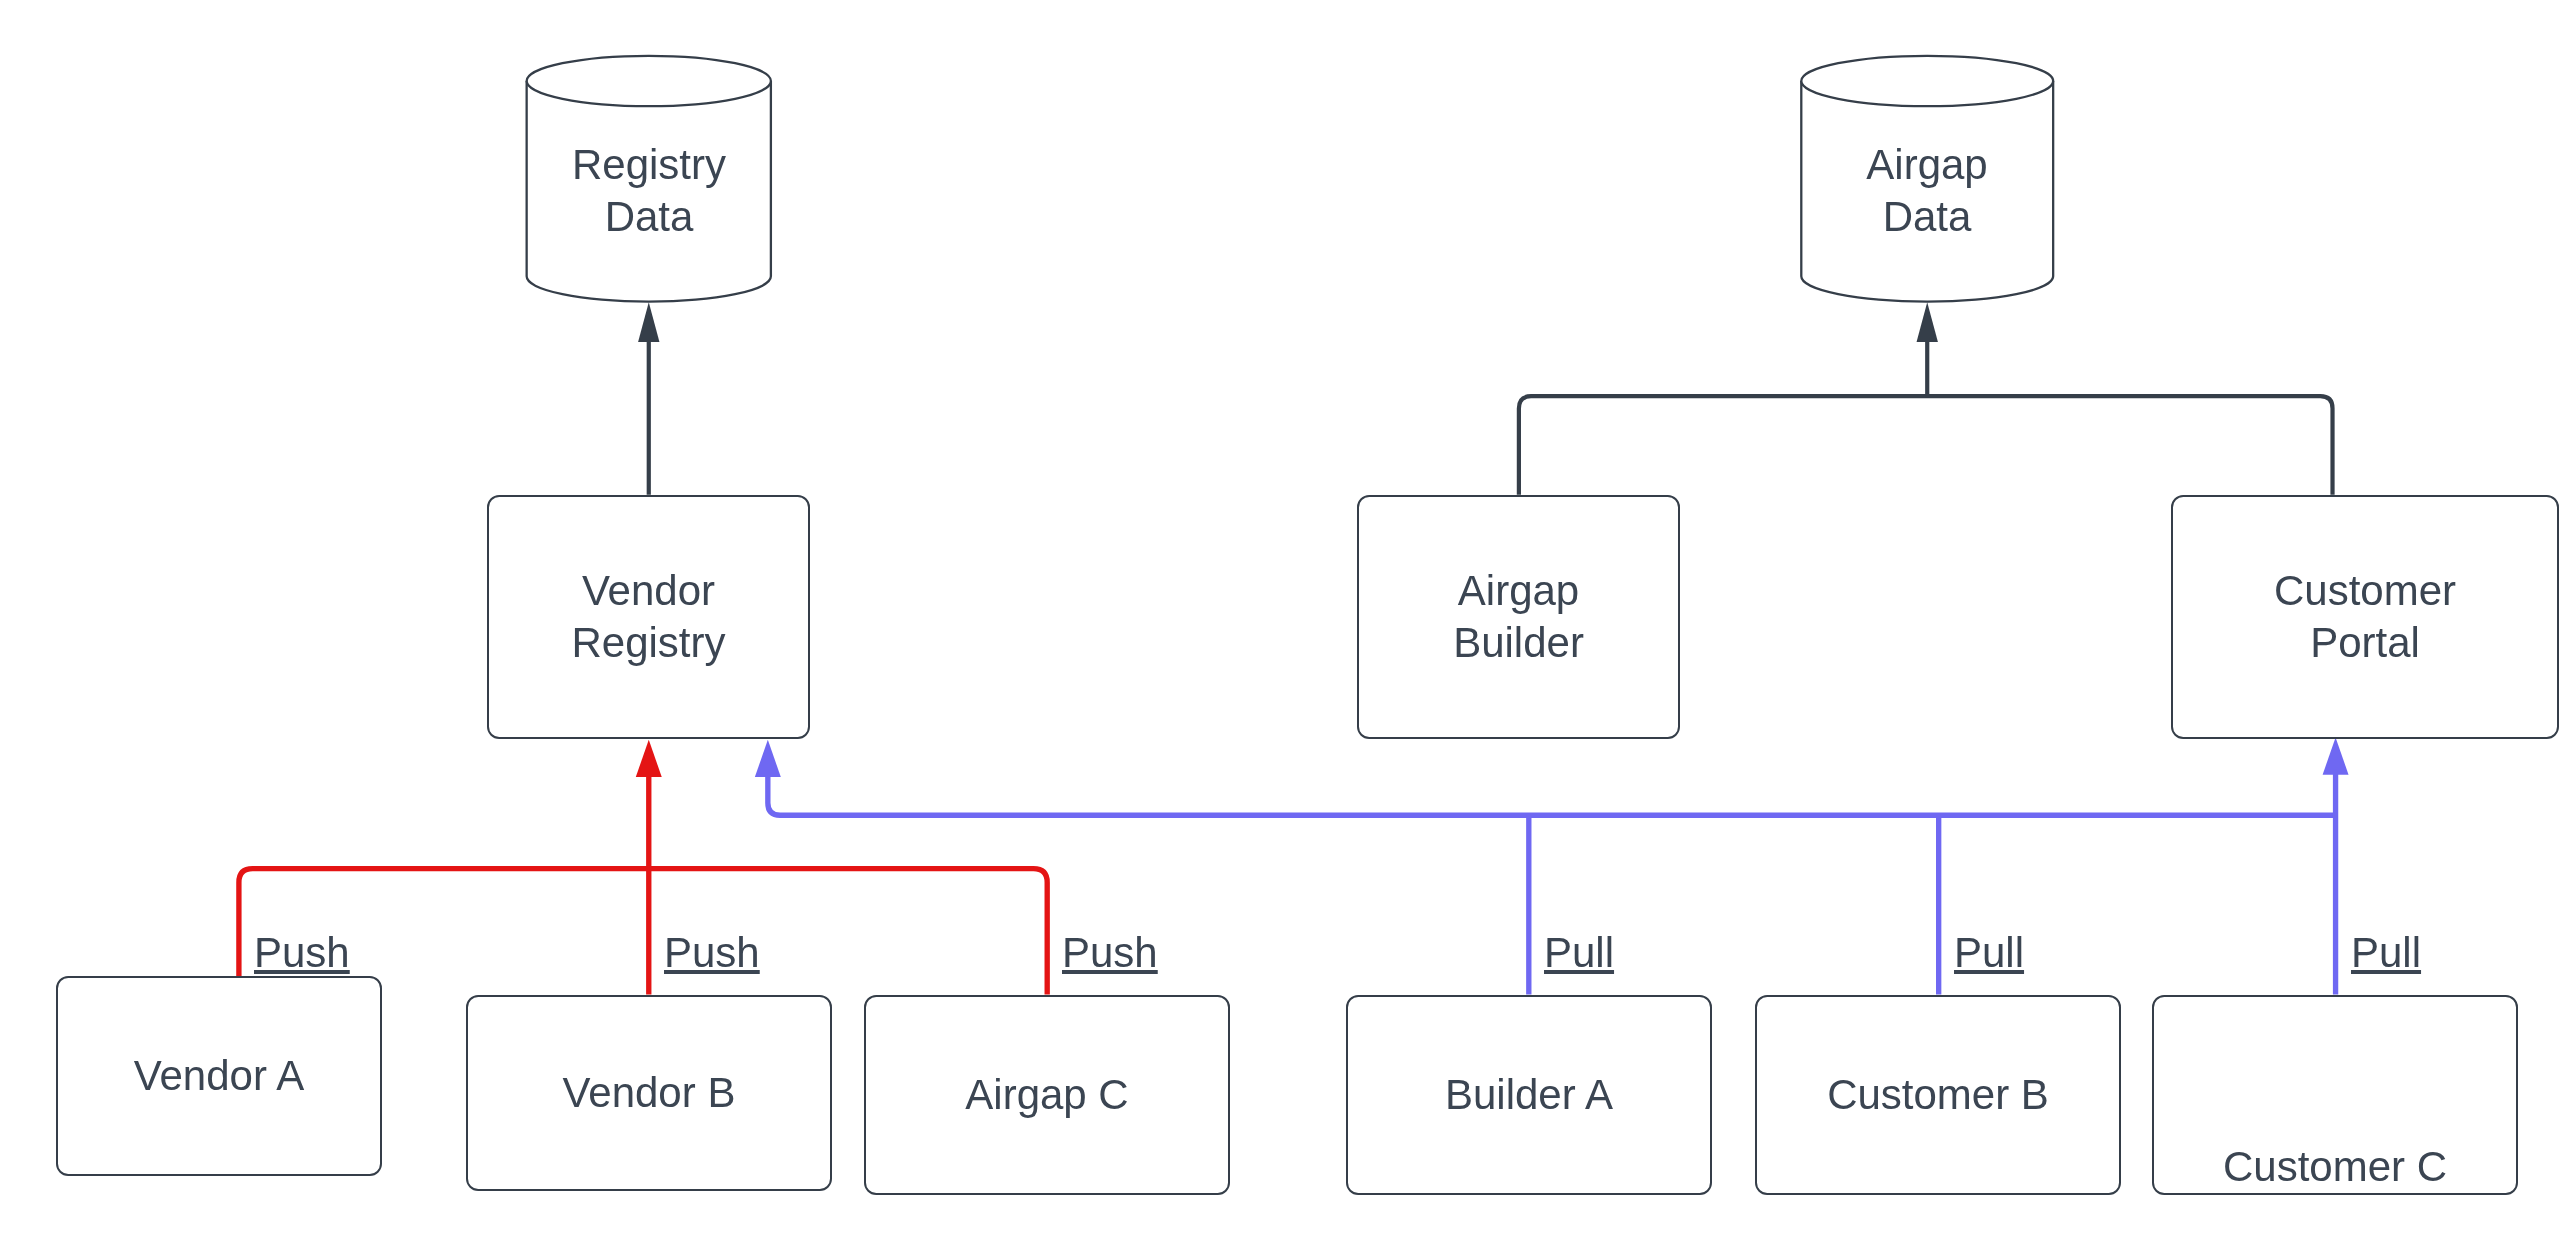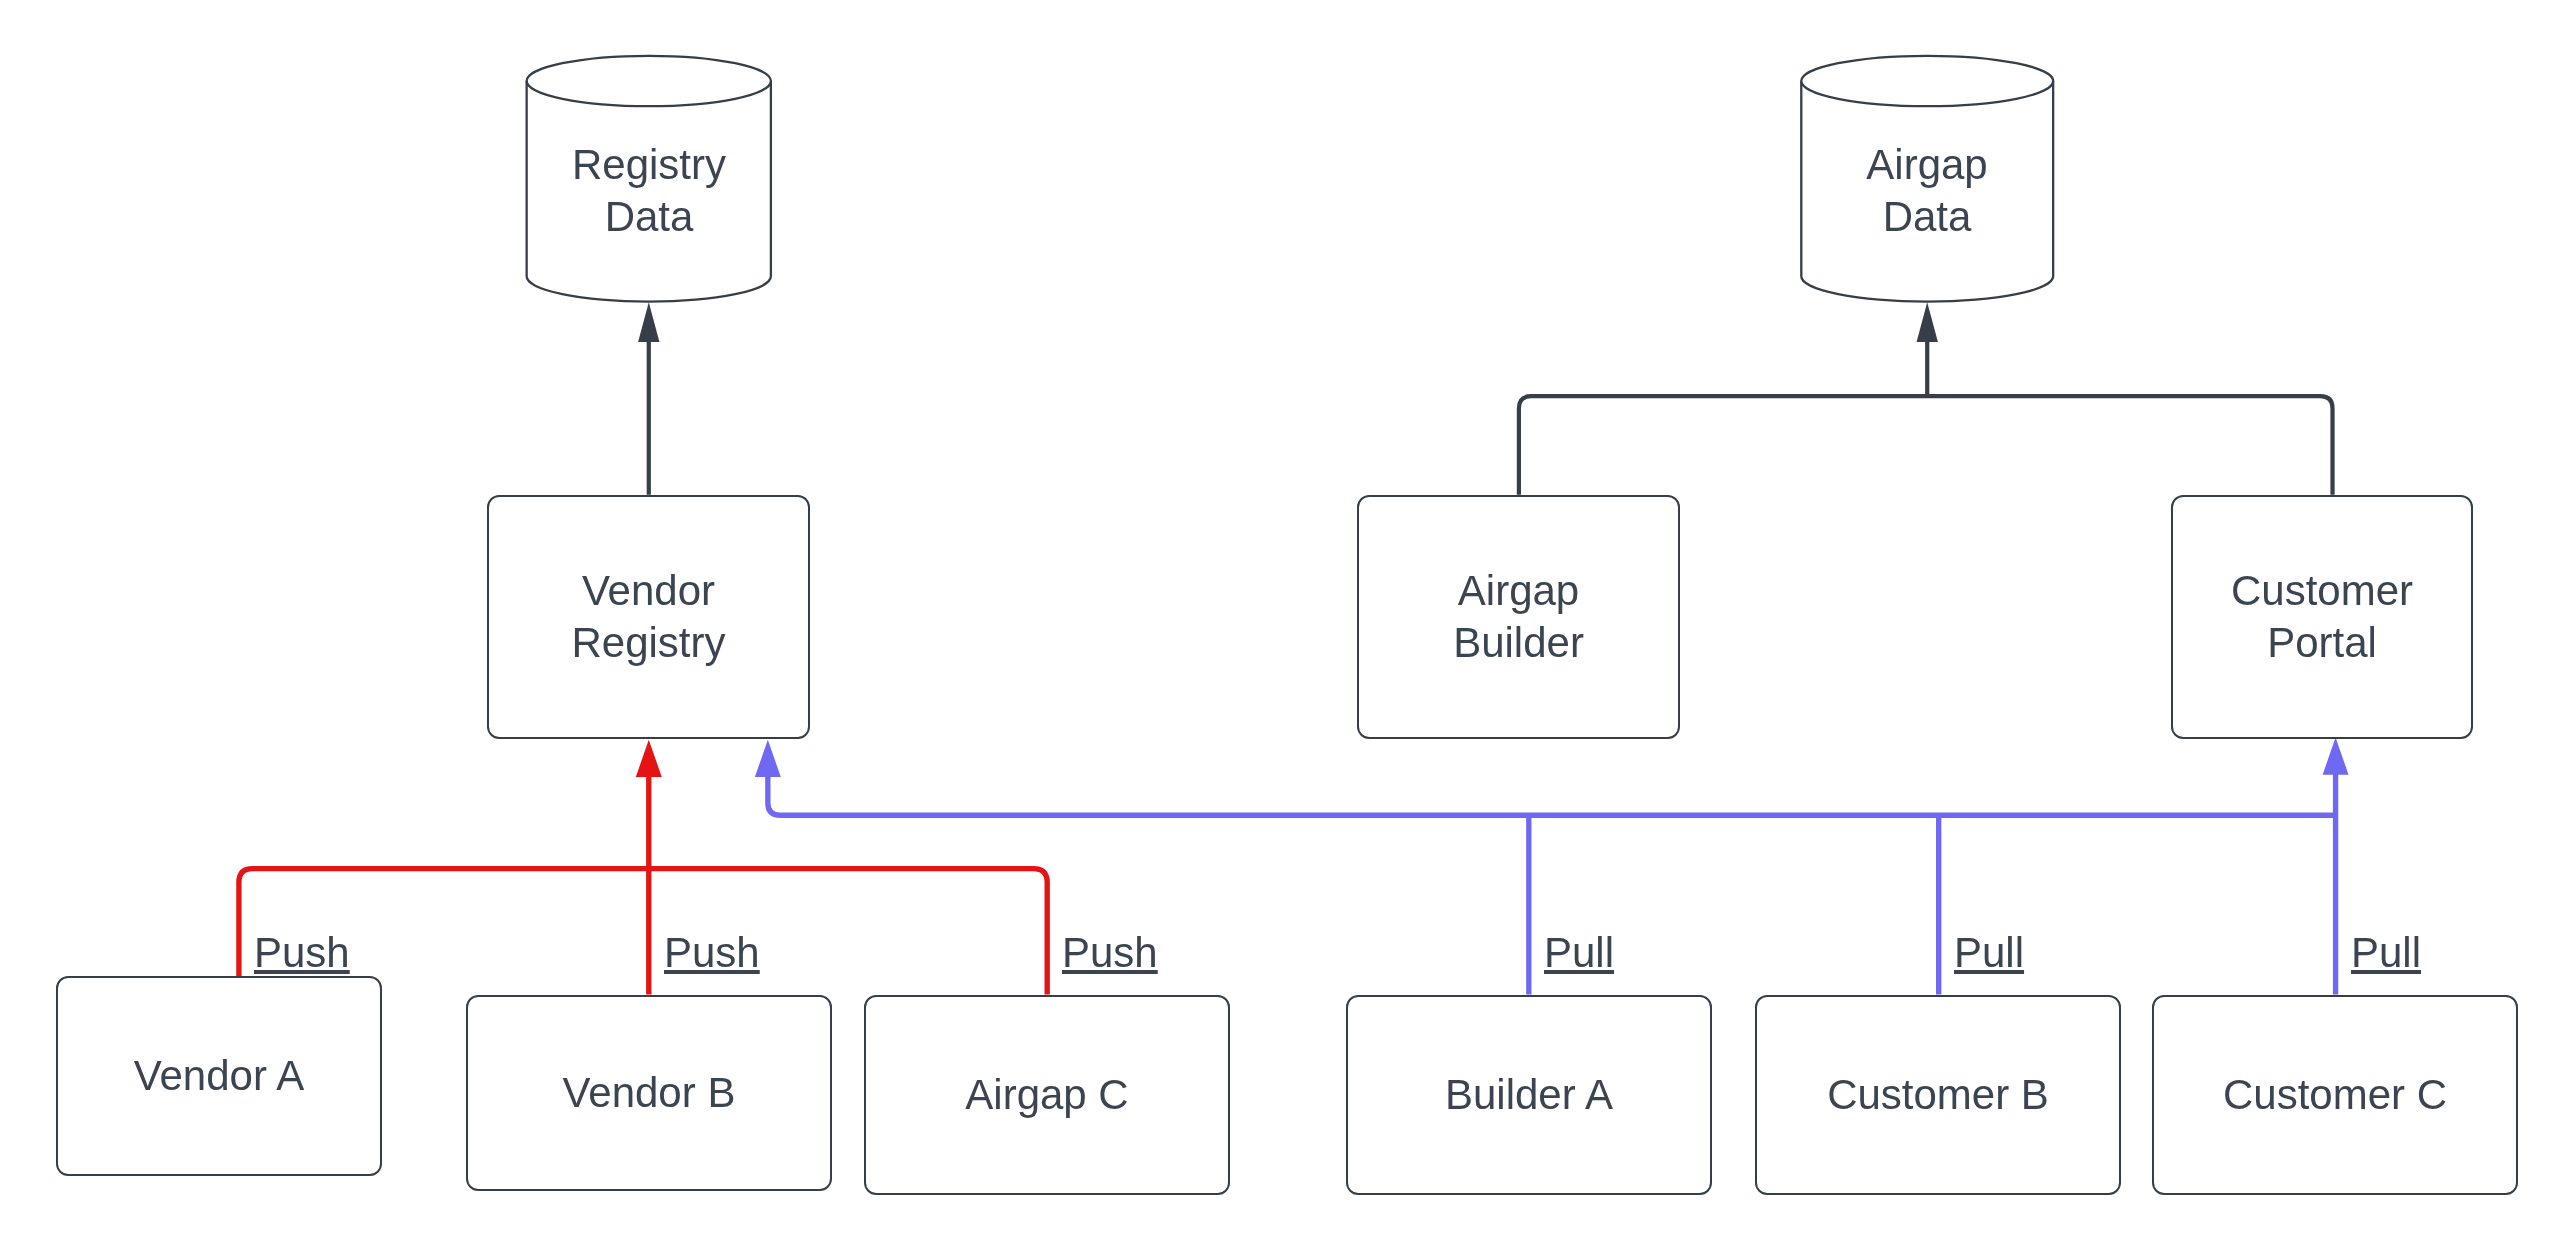--- a/index.html
+++ b/index.html
@@ -115,21 +115,21 @@
       <span>Vendor</span>
       <span>Registry</span>
     </div>
   </div>
   <div class="node" style="left:1357px; top:495px; width:323px; height:244px;">
     <div class="label">
       <span>Airgap</span>
       <span>Builder</span>
     </div>
   </div>
-  <div class="node" style="left:2171px; top:495px; width:302px; height:244px;">
+  <div class="node" style="left:2171px; top:495px; width:388px; height:244px;">
     <div class="label">
       <span>Customer</span>
       <span>Portal</span>
     </div>
   </div>
 
   <div class="node" style="left:56px; top:976px; width:326px; height:200px;">
     <div class="label">
         <span>Vendor A</span>
       </div>
@@ -147,21 +147,21 @@
   <div class="node" style="left:1346px; top:995px; width:366px; height:200px;">
     <div class="label">
         <span>Builder A</span>
       </div>
   </div>
   <div class="node" style="left:1755px; top:995px; width:366px; height:200px;">
     <div class="label">
         <span>Customer B</span>
       </div>
   </div>
-  <div class="node" style="left:2152px; top:995px; width:366px; height:200px;">
+  <div class="node" style="left:2152px; top:995px; width:366px; height:200px;align-items:flex-end;">
     <div class="label">
         <span>Customer C</span>
       </div>
   </div>
 
   <div class="edge-label" style="left:254px; top:925px;">Push</div>
   <div class="edge-label" style="left:664px; top:925px;">Push</div>
   <div class="edge-label" style="left:1062px; top:925px;">Push</div>
   <div class="edge-label" style="left:1544px; top:925px;">Pull</div>
   <div class="edge-label" style="left:1954px; top:925px;">Pull</div>

